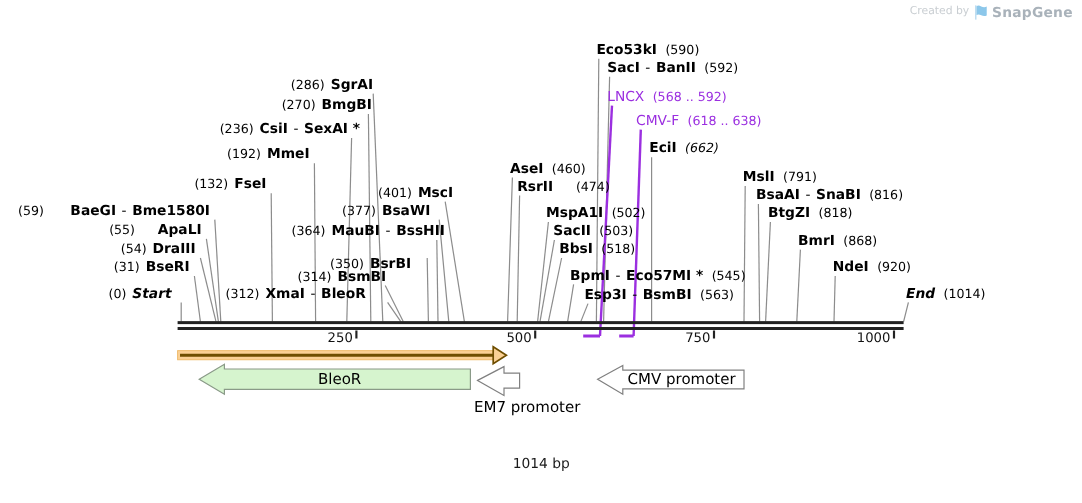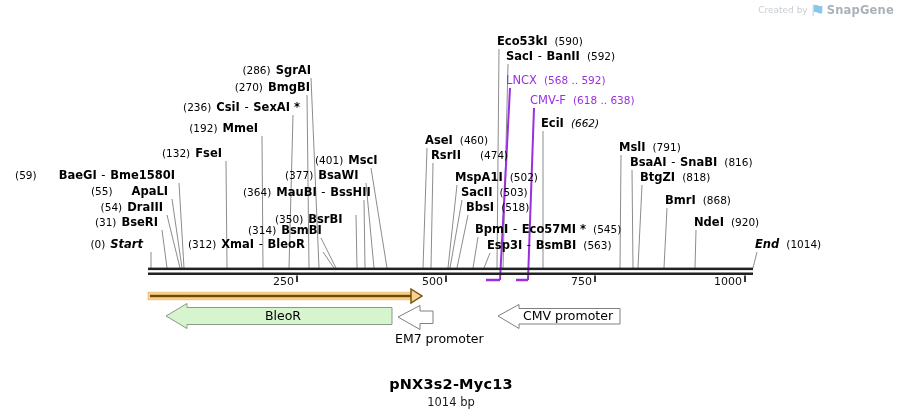--- a/index.html
+++ b/index.html
@@ -141,16 +141,15 @@
       <div class="ruler-num" style="right: 310px; top: 275px;">750</div>
       <div class="ruler-num" style="right: 160px; top: 275px;">1000</div>
     </div>
   <div id="feature-labels">
       <div class="feature-label centered" style="left: 283px; top: 309px;">BleoR</div>
       <div class="feature-label" style="left: 395px; top: 332px;">EM7 promoter</div>
       <div class="feature-label" style="left: 523px; top: 309px;">CMV promoter</div>
     </div>
 
   <div class="title-block">
-    <div class="plasmid-title">pNX3s2-Myc13</div>
     <div class="plasmid-length">1014 bp</div>
   </div>
 </div>
 
 </body></html>

